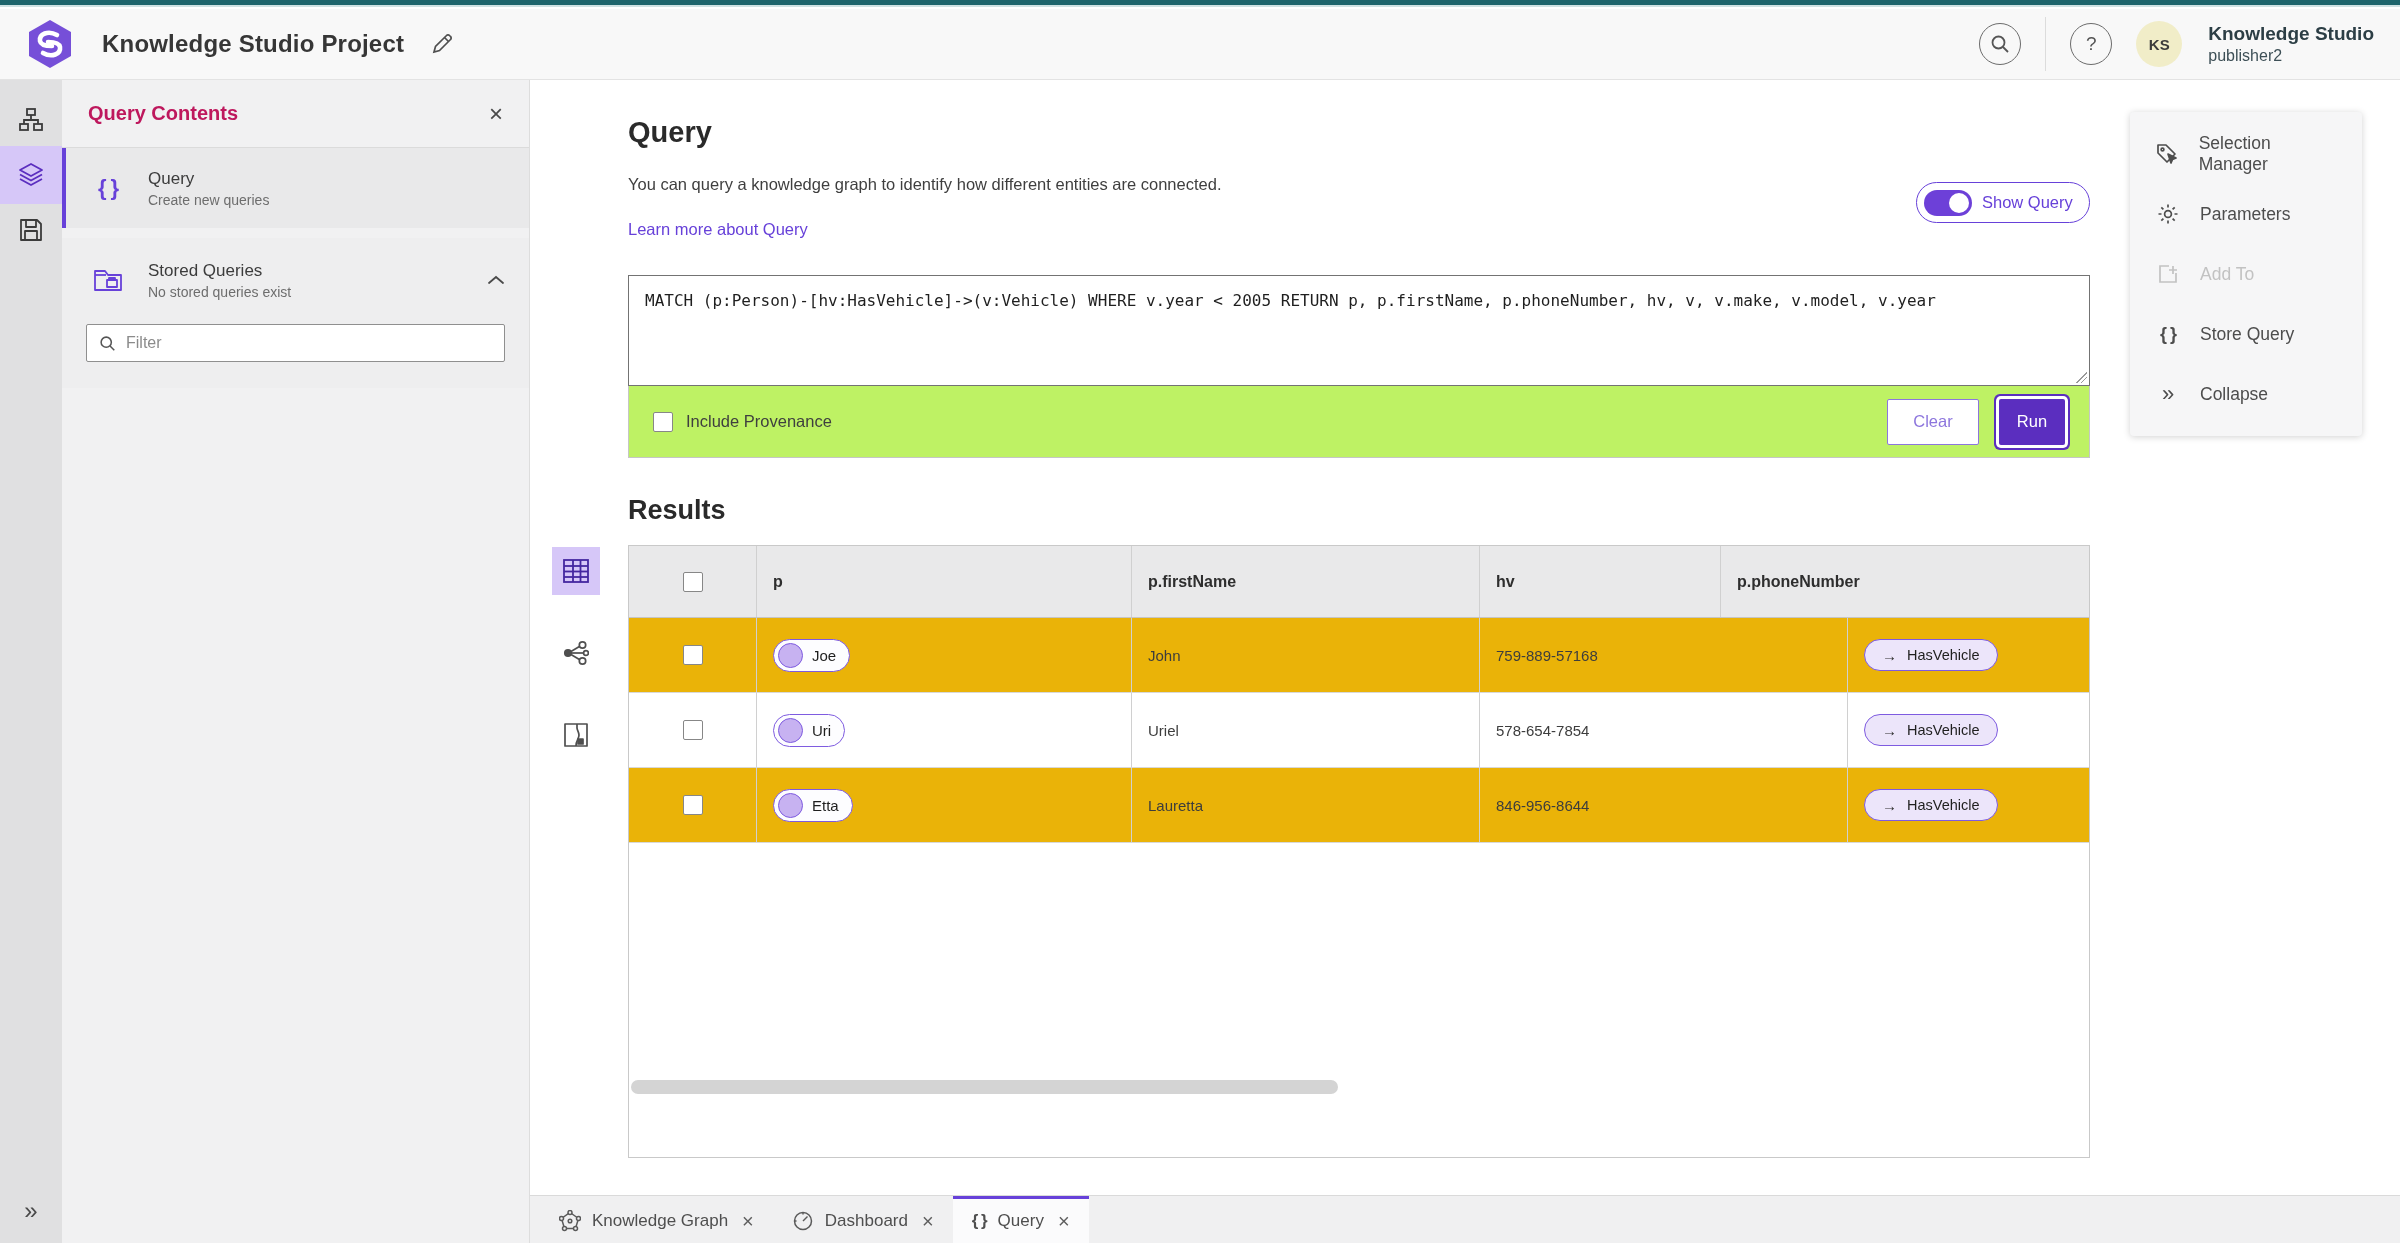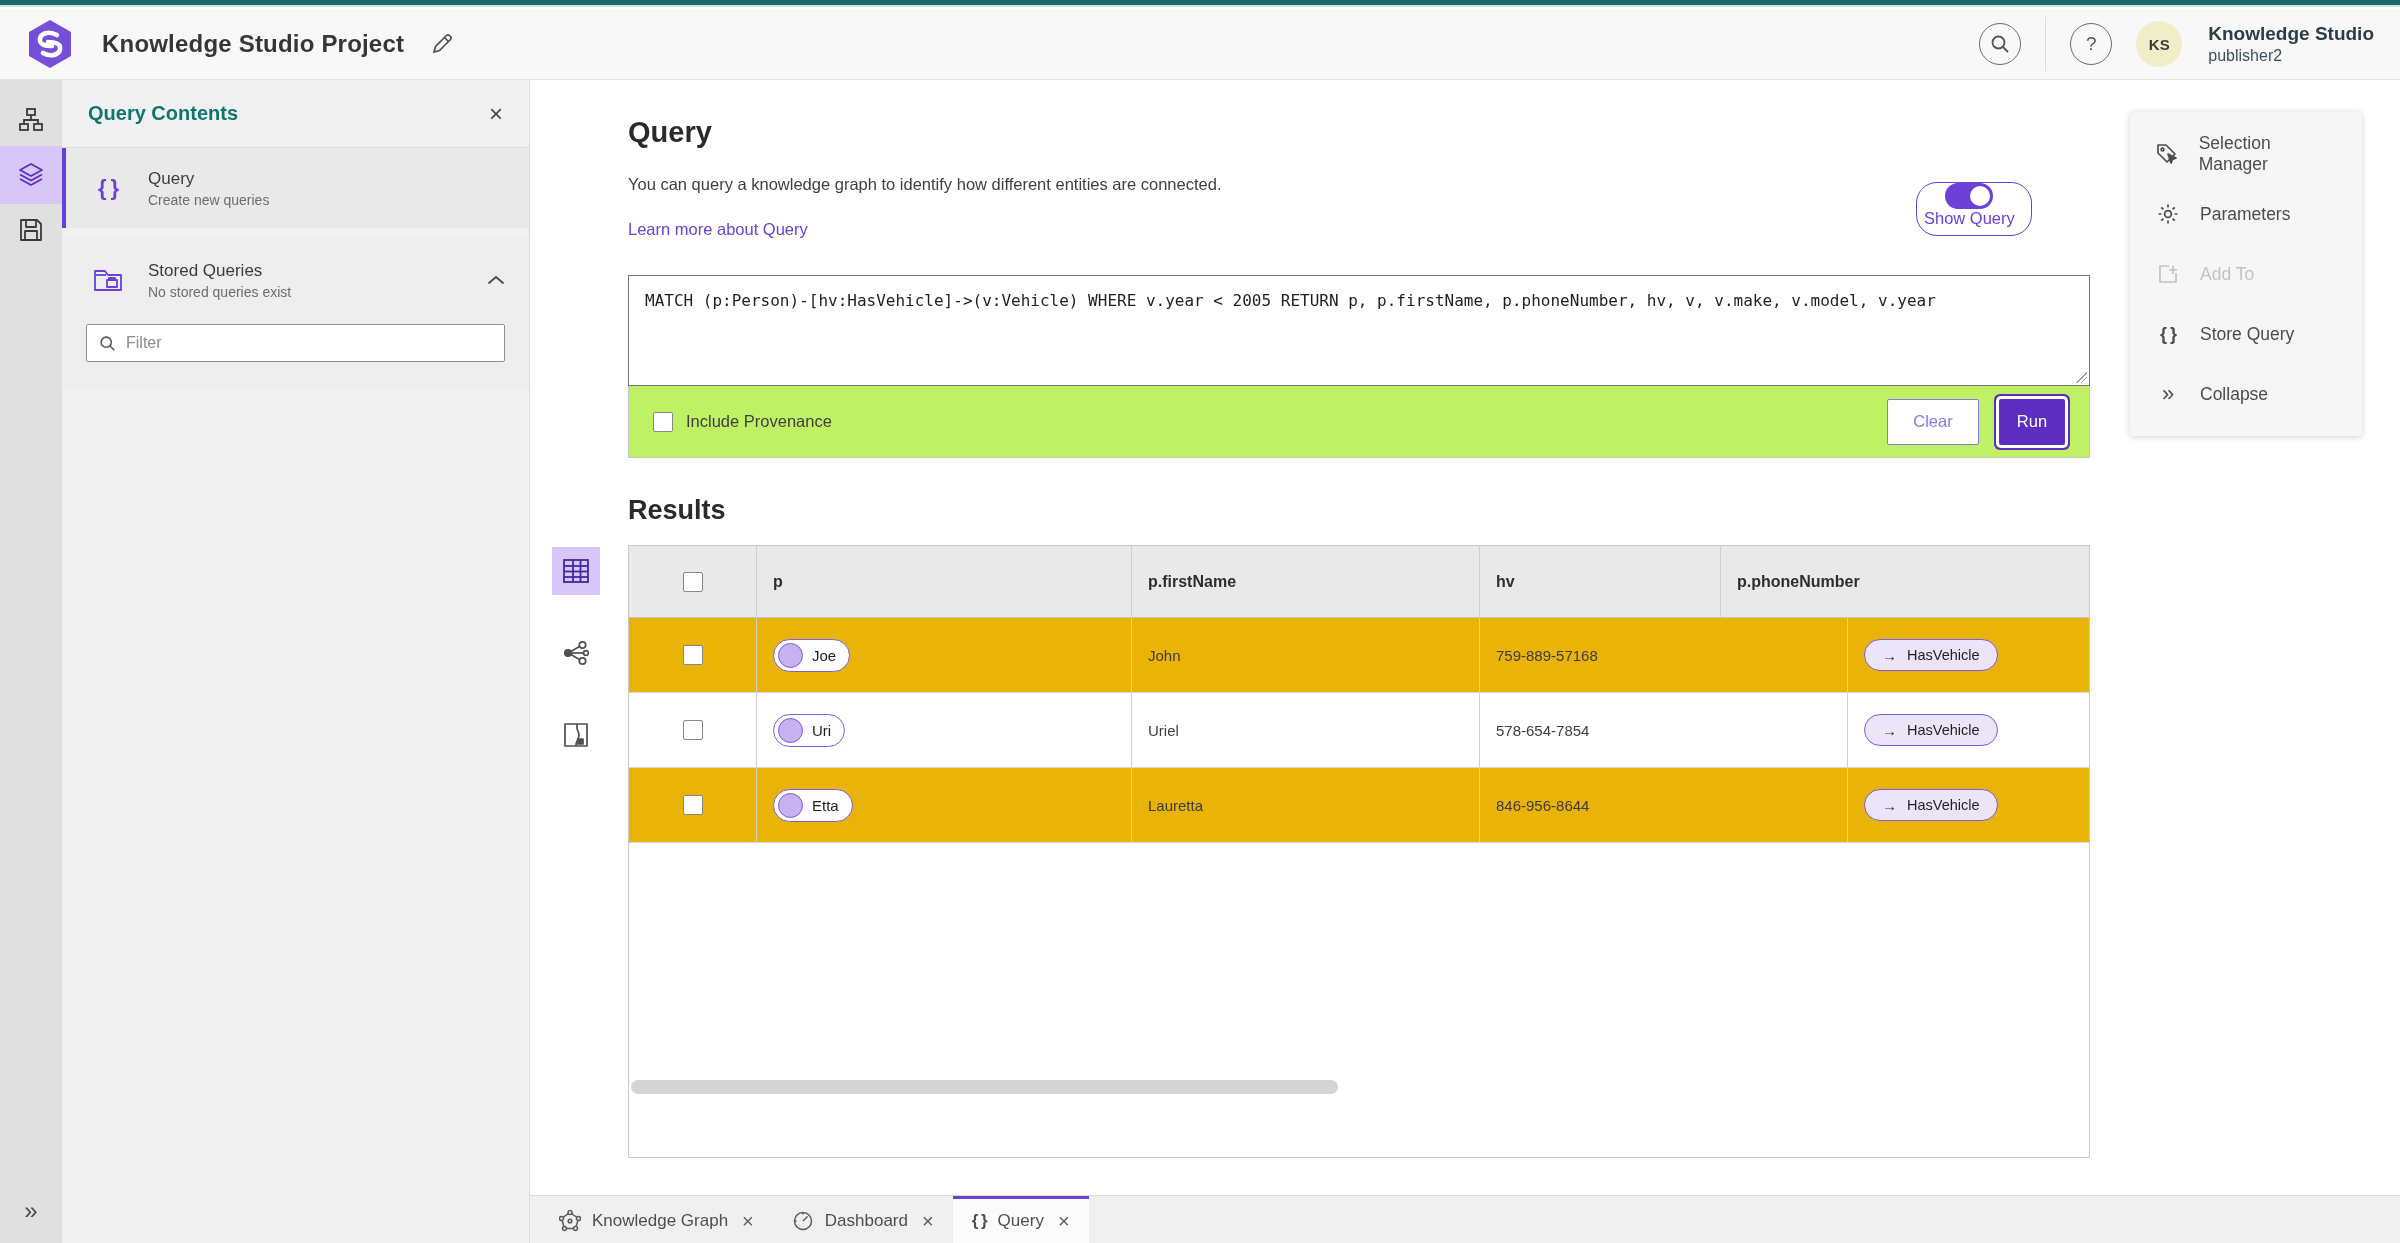--- a/index.html
+++ b/index.html
@@ -40,21 +40,21 @@
   }
   .rail-btn { width:62px; height:52px; display:flex; align-items:center; justify-content:center; color:#3b3b3b; cursor:pointer; }
   .rail-btn.active { background:#d6c7f8; color:#5b2ebf; height:58px; }
   .rail-expand { position:absolute; bottom:18px; left:0; width:62px; text-align:center; font-size:24px; color:#4a4a4a; cursor:pointer; }
 
   
   .contents-panel {
     position:absolute; top:80px; left:62px; width:468px; bottom:0; background:#f1f1f2; border-right:1px solid #dddddd;
   }
   .panel-header { height:68px; display:flex; align-items:center; padding:0 26px; border-bottom:1px solid #dbdbdb; }
-  .panel-title { font-size:20px; font-weight:600; color:#0f766e; }
+  .panel-title { font-size:20px; font-weight:600; color:#be185d; }
   .panel-close { margin-left:auto; font-size:24px; color:#4a4a4a; cursor:pointer; line-height:1; }
   .panel-item { display:flex; align-items:center; gap:18px; padding:0 24px; }
   .panel-item .item-icon { width:44px; display:flex; justify-content:center; color:#6741d9; }
   .item-text .item-label { font-size:17px; color:#3c3c3c; }
   .item-text .item-sub { font-size:14px; color:#6d6d6d; margin-top:3px; }
   .item-query { height:80px; background:#e9e9ea; border-left:4px solid #6741d9; padding-left:20px; cursor:pointer; }
   .braces-glyph { font-size:22px; font-weight:700; color:#6741d9; letter-spacing:-1px; }
   .stored-section { margin-top:10px; background:#eeeeef; padding-bottom:26px; }
   .item-stored { height:84px; cursor:pointer; }
   .item-stored .collapse-caret { margin-left:auto; color:#4a4a4a; cursor:pointer; }
@@ -65,22 +65,22 @@
   .filter-box input { border:none; outline:none; font-size:16px; flex:1; font-family:"Liberation Sans",sans-serif; color:#333; background:transparent; }
   .filter-box input::placeholder { color:#8b8b8b; }
 
   
   .main { position:absolute; top:80px; left:530px; right:0; bottom:48px; background:#fff; }
   .q-heading { position:absolute; left:98px; top:36px; font-size:29px; font-weight:700; color:#2a2a2a; }
   .q-desc { position:absolute; left:98px; top:95px; font-size:16.5px; color:#3f3f3f; }
   .q-link { position:absolute; left:98px; top:140px; font-size:16.5px; color:#6741d9; cursor:pointer; }
 
   .toggle-wrap {
-    position:absolute; left:1386px; top:102px; height:54px; padding:0 16px 0 7px;
-    border:1.6px solid #6741d9; border-radius:21px; display:flex; align-items:center; cursor:pointer; background:#fff;flex-direction:column;
+    position:absolute; left:1386px; top:102px; height:41px; padding:0 16px 0 7px;
+    border:1.6px solid #6741d9; border-radius:21px; display:flex; align-items:center; gap:10px; cursor:pointer; background:#fff;
   }
   .toggle-track { width:48px; height:26px; background:#6d40d8; border-radius:13px; position:relative; }
   .toggle-knob { position:absolute; right:3px; top:3px; width:20px; height:20px; border-radius:50%; background:#fff; }
   .toggle-label { font-size:16.5px; color:#6741d9; }
 
   .query-box { position:absolute; left:98px; top:195px; width:1462px; }
   .query-text {
     border:1px solid #737373; background:#fff; height:111px; padding:12px 16px;
     font-family:"DejaVu Sans Mono", monospace; font-size:16px; line-height:25px; color:#1f1f1f;
     white-space:pre-wrap; position:relative;

